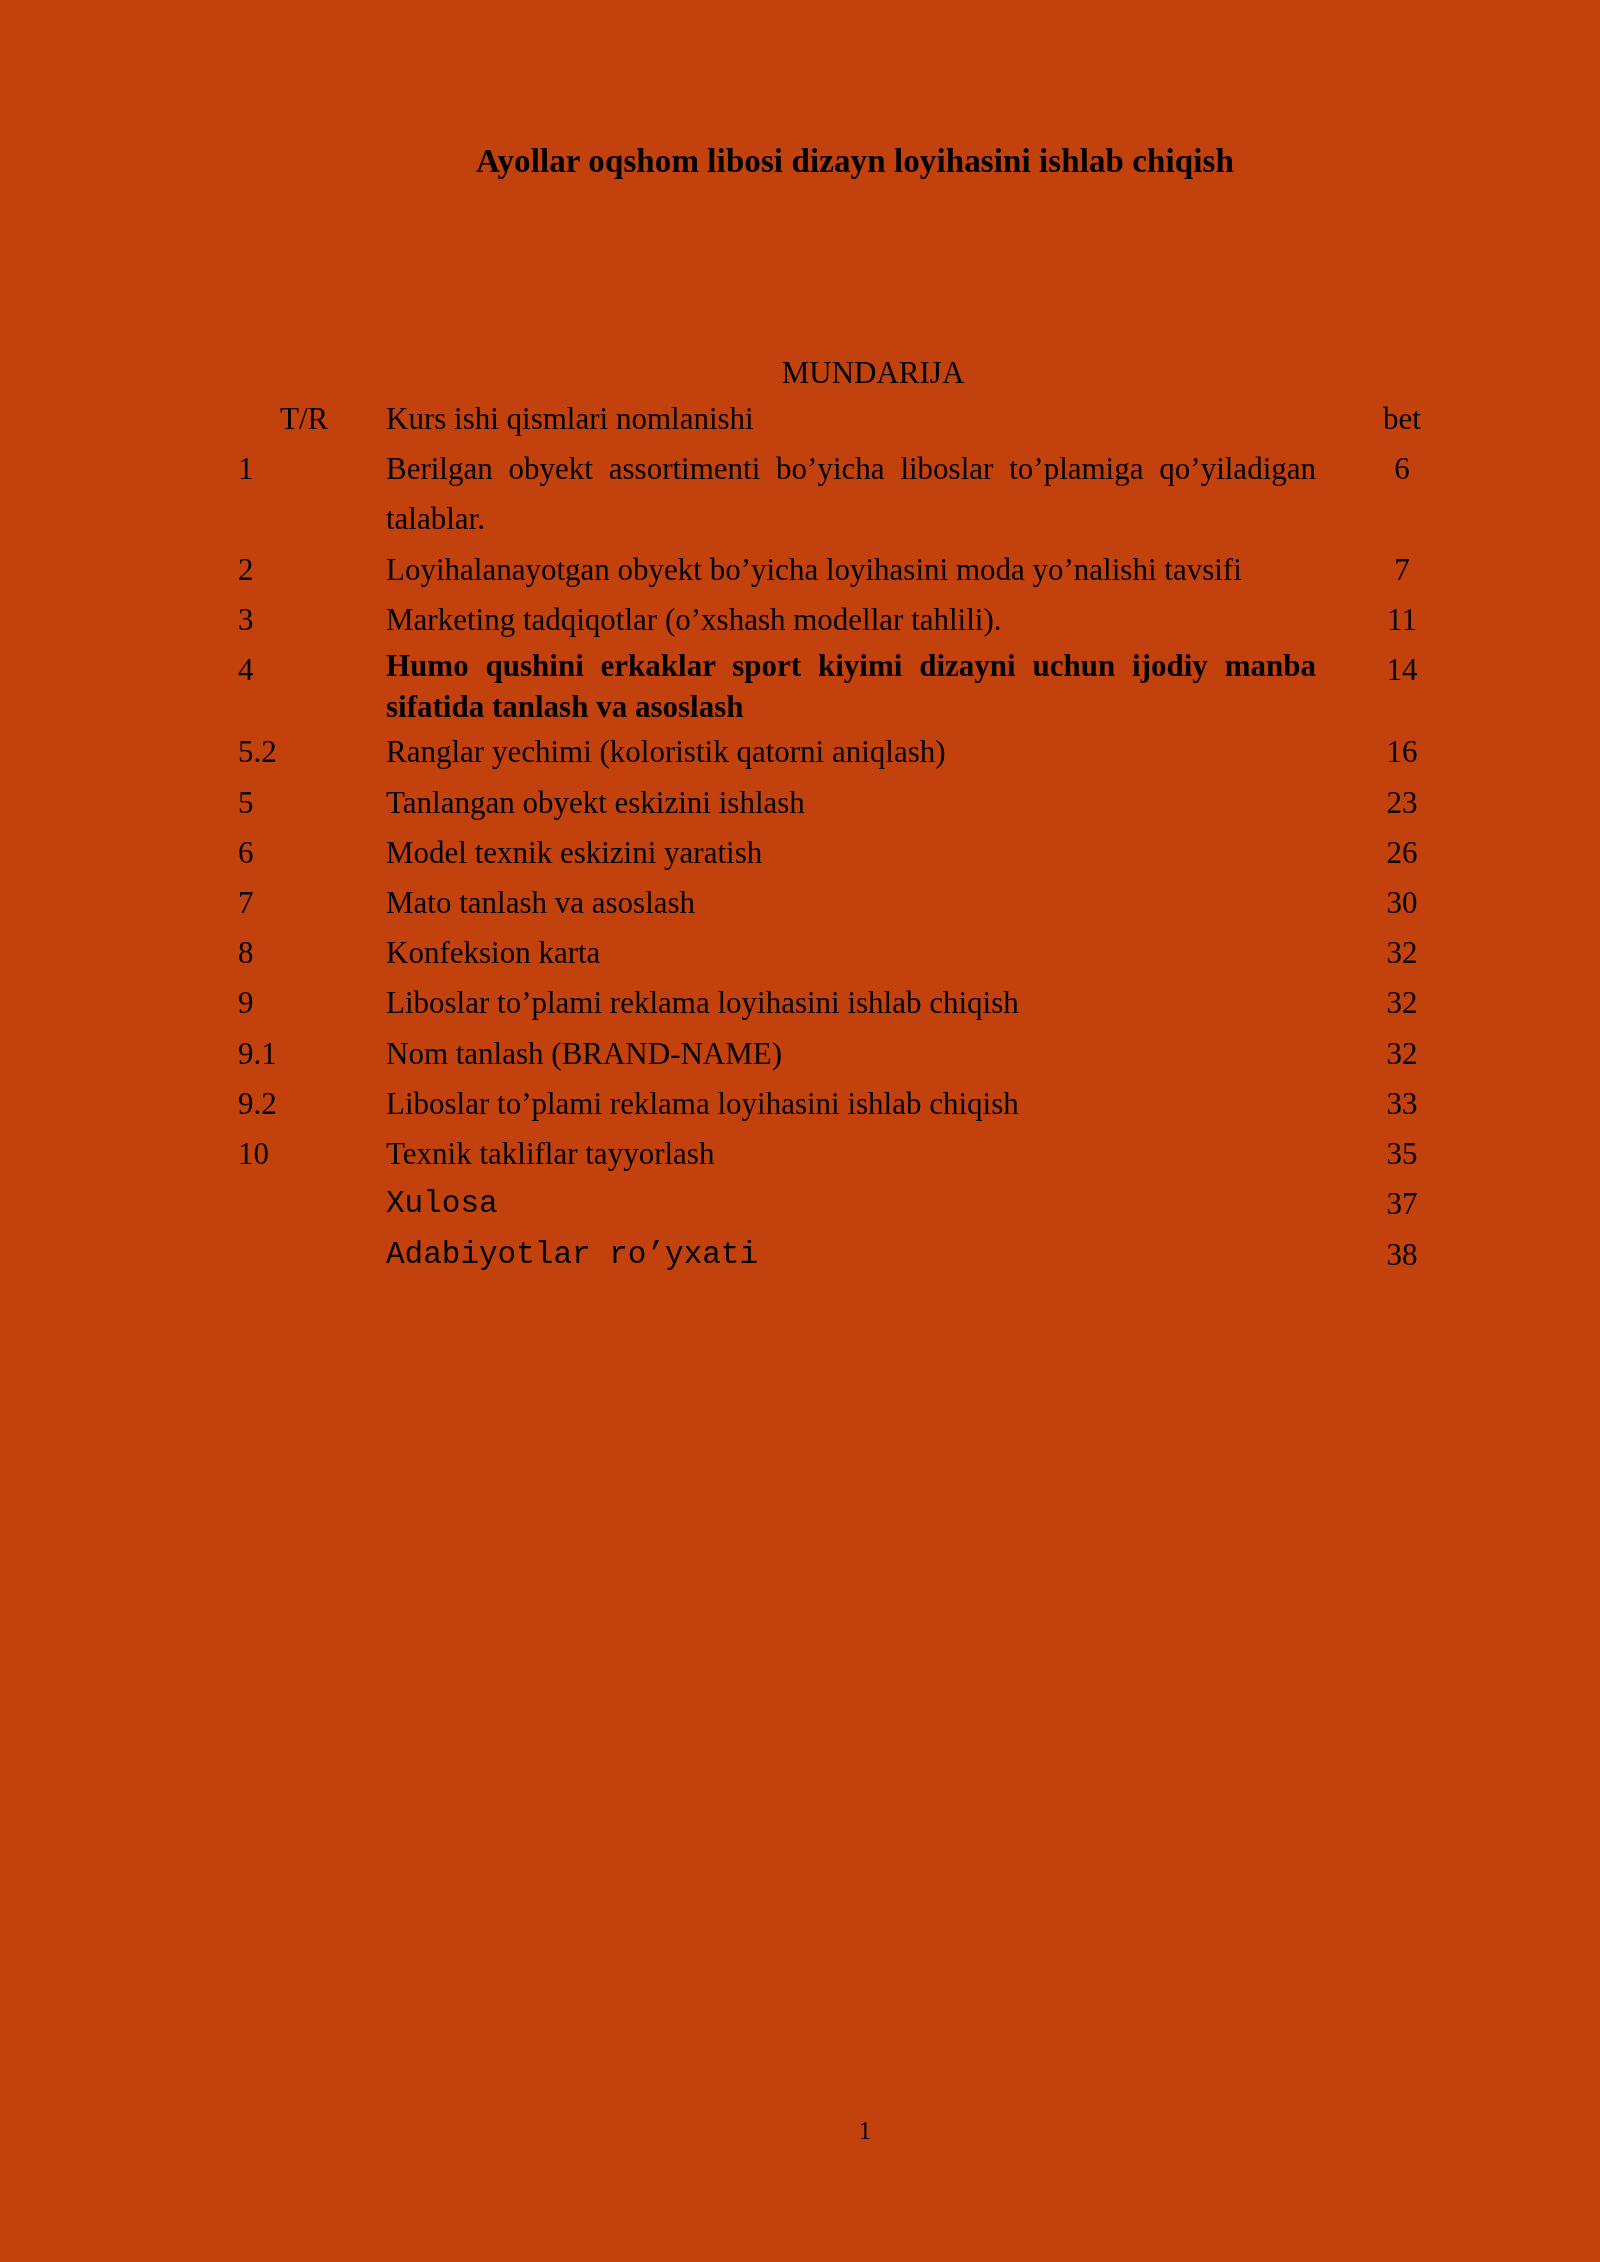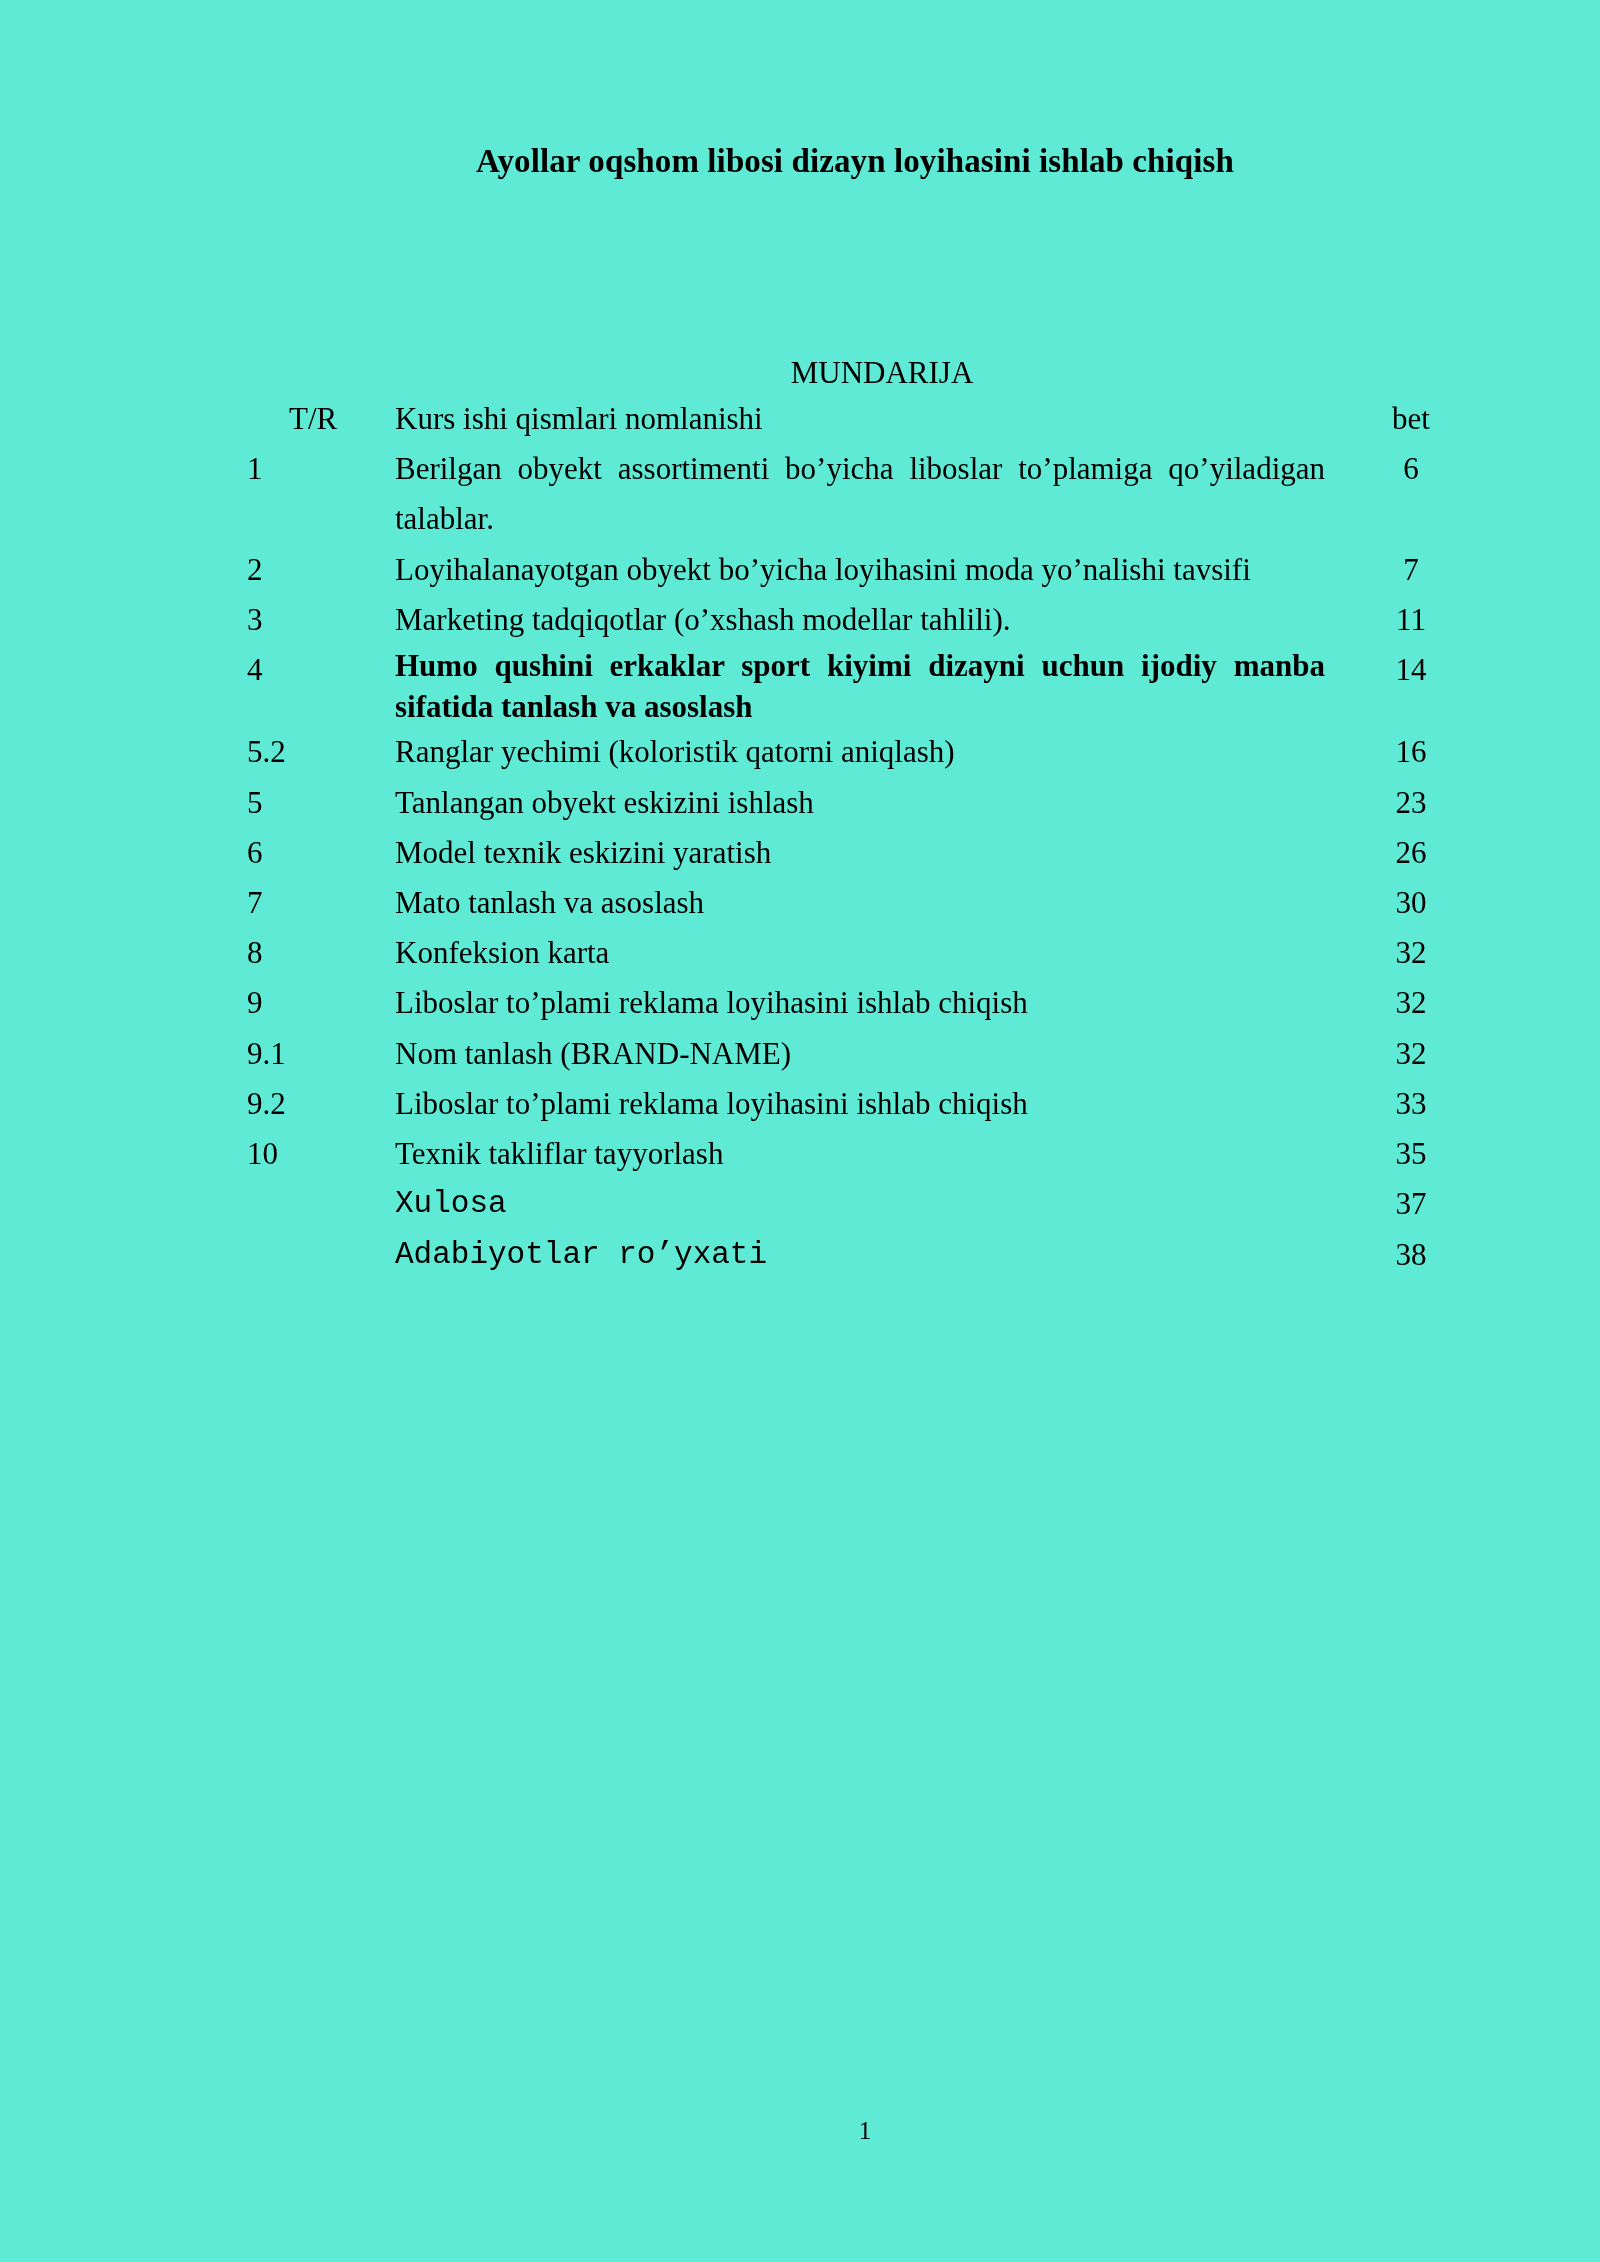--- a/index.html
+++ b/index.html
@@ -12,40 +12,40 @@
     height: 2262px;
     position: relative;
     font-family: "Liberation Serif", "DejaVu Serif", serif;
     color: #000000;
     overflow: hidden;
   }
 
   .page {
     position: absolute;
     inset: 0;
-    background: #5eead4;
+    background: #c2410c;
   }
 
   
   .doc-title {
     position: absolute;
     left: 230px;
     top: 142px;
     width: 1250px;
     text-align: center;
     font-size: 33px;
     font-weight: bold;
     letter-spacing: 0.1px;
     line-height: 1.2;
   }
 
   
   .toc {
     position: absolute;
-    left: 17px;
+    left: 8px;
     top: 352px;
     width: 1580px;
   }
 
   .toc-heading {
     width: 1250px;
     margin-left: 230px;
     text-align: center;
     font-size: 31px;
     line-height: 1.35;

